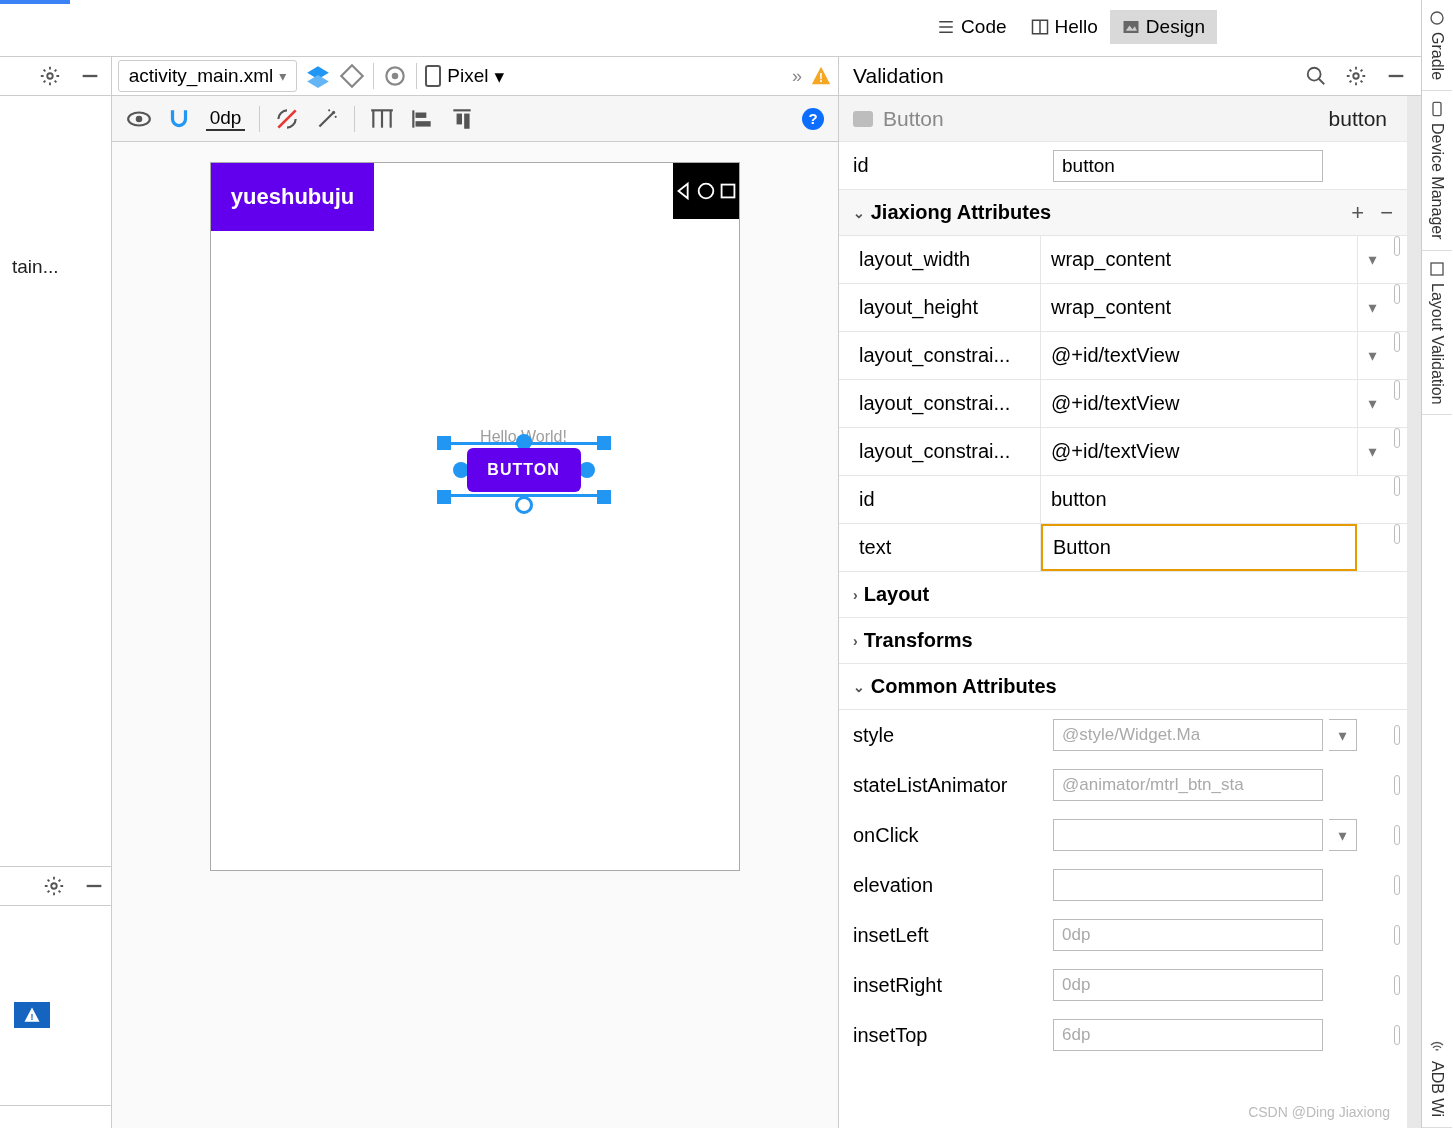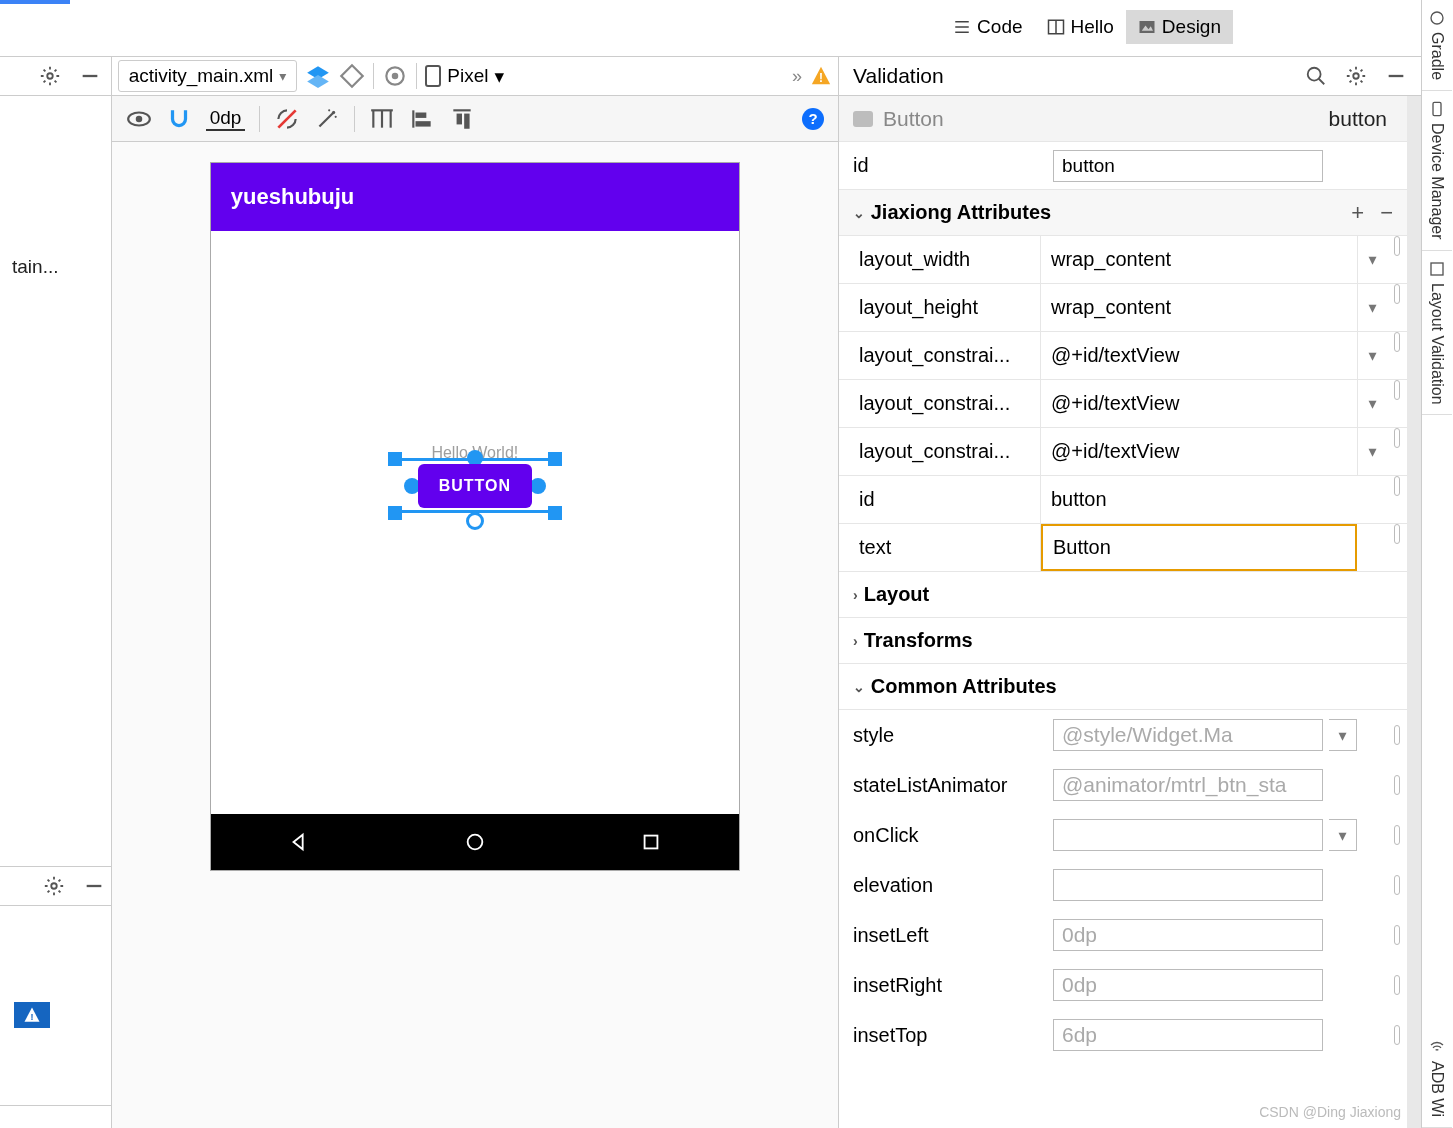--- a/index.html
+++ b/index.html
@@ -2,21 +2,21 @@
 <html><head>
 <meta charset="utf-8">
 <style>
   * { box-sizing: border-box; margin: 0; padding: 0; font-family: "Segoe UI", Arial, sans-serif; }
   body { width: 1453px; height: 1128px; background: #fff; overflow: hidden; position: relative; }
 
   
   .top-strip { position: absolute; left: 0; top: 0; width: 70px; height: 4px; background: #3b82f6; }
 
   
-  .view-modes { position: absolute; right: 220px; top: 10px; display: flex; gap: 0; align-items: center; }
+  .view-modes { position: absolute; right: 236px; top: 10px; display: flex; gap: 0; align-items: center; }
   .view-mode { display: flex; align-items: center; gap: 6px; padding: 6px 12px; font-size: 19px; cursor: pointer; }
   .view-mode.active { background: #d9d9d9; }
   .vm-icon { width: 18px; height: 18px; display: inline-block; }
 
   
   .right-rail { position: absolute; right: 0; top: 0; width: 32px; height: 1128px; border-left: 1px solid #ccc; background: #fff; }
   .rail-item { writing-mode: vertical-rl; padding: 10px 6px; font-size: 16px; color: #333; cursor: pointer; border-bottom: 1px solid #ddd; display: flex; align-items: center; gap: 6px; }
   .rail-icon { width: 16px; height: 16px; }
 
   
@@ -43,21 +43,21 @@
   .tbsep { width: 1px; height: 26px; background: #ccc; }
   .pixel-sel { display: flex; align-items: center; gap: 6px; font-size: 19px; cursor: pointer; }
   .overflow { margin-left: auto; color: #888; font-size: 18px;}
   .warn-tri { width: 22px; height: 22px; }
 
   .editor-sub { height: 46px; border-bottom: 1px solid #ccc; display: flex; align-items: center; padding: 0 14px; gap: 14px; background:#f6f6f6;}
   .dp-btn { border-bottom: 2px solid #333; font-size: 19px; padding: 0 4px; cursor: pointer; }
   .help-circ { margin-left: auto; width: 22px; height: 22px; background: #0d6efd; border-radius: 50%; color: #fff; display: flex; align-items: center; justify-content: center; font-size: 15px; font-weight: bold; cursor: pointer; }
 
   .canvas { flex: 1; background: #fafafa; display: flex; justify-content: center; padding-top: 20px; position: relative; }
-  .phone { width: 530px; height: 709px; background: #fff; border: 1px solid #aaa; display: flex; flex-direction: column; position: relative; }
+  .phone { width: 530px; height: 709px; background: #fff; border: 1px solid #aaa; display: flex; flex-direction: row; position: relative; }
   .phone-appbar { height: 68px; background: #6200ee; color: #fff; font-size: 22px; display: flex; align-items: center; padding: 0 20px; font-weight: 600; }
   .phone-body { flex: 1; position: relative; background: #fff; }
   .phone-nav { height: 56px; background: #000; display: flex; align-items: center; justify-content: space-around; color: #fff; }
   .nav-shape { width: 22px; height: 22px; }
 
   
   .widget-wrap { position: absolute; left: 50%; top: 42%; transform: translate(-50%,-50%); }
   .hello { font-size: 16px; color: #9e9e9e; text-align: center; margin-bottom: 2px; }
   .btn-widget { width: 114px; height: 44px; background: #6200ee; border-radius: 6px; color: #fff; font-weight: 700; font-size: 16px; letter-spacing: 1px; display: flex; align-items: center; justify-content: center; position: relative; }
   .sel-line { position: absolute; background: #2196f3; }
@@ -96,24 +96,24 @@
   .prop-val.highlight { border: 2px solid #e69b00; }
   .dd { width: 30px; height: 100%; border-left: 1px solid #e6e6e6; display: flex; align-items: center; justify-content: center; color: #777; cursor: pointer; }
   .flag { width: 20px; display: flex; align-items: center; justify-content: center; }
   .flag-pill { width: 6px; height: 20px; border: 1px solid #bbb; border-radius: 3px; }
 
   .sub-section { display: flex; align-items: center; height: 46px; padding: 0 14px; font-size: 20px; font-weight: 700; border-bottom: 1px solid #e6e6e6; gap: 6px; }
 
   .common-row { display: flex; align-items: center; height: 50px; border-bottom: 0; padding-left: 14px; }
   .common-row .clbl { width: 200px; font-size: 20px; }
   .common-row .cval { flex: 1; padding-right: 30px; display:flex; align-items:center; gap:6px;}
-  .common-row input { width: 270px; height: 32px; border: 1px solid #bbb; font-size: 21px; padding: 0 8px; color: #888; }
+  .common-row input { width: 270px; height: 32px; border: 1px solid #bbb; font-size: 17px; padding: 0 8px; color: #888; }
   .common-row input::placeholder { color: #aaa; }
   .common-row .dd2 { width: 28px; height: 32px; border: 1px solid #bbb; border-left: none; display: flex; align-items: center; justify-content: center; color: #777; }
-  .watermark { position:absolute; right:52px; bottom:8px; font-size:14px; color:#bbb;}
+  .watermark { position:absolute; right:63px; bottom:8px; font-size:14px; color:#bbb;}
 </style>
 </head>
 <body>
 
 <div class="top-strip"></div>
 
 <div class="view-modes">
   <div class="view-mode">
     <span class="vm-icon">
       <svg viewBox="0 0 24 24">

